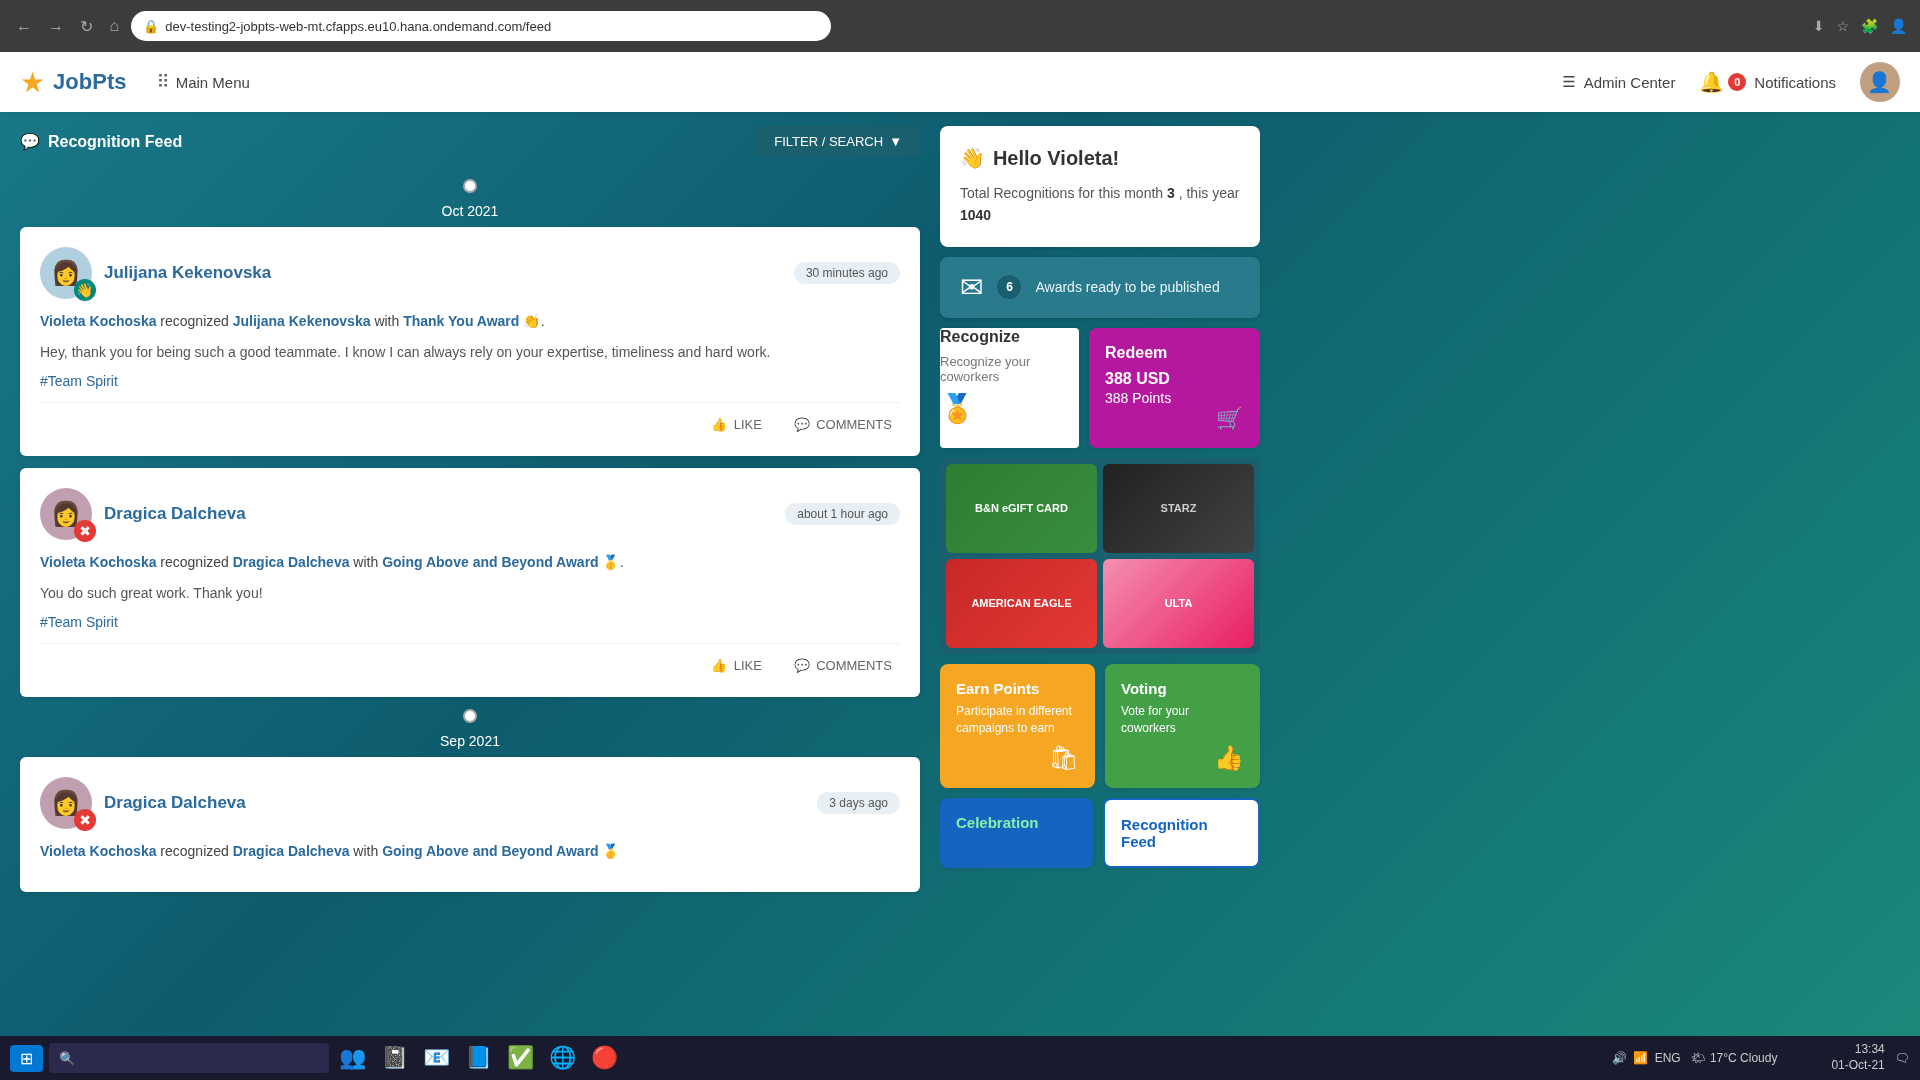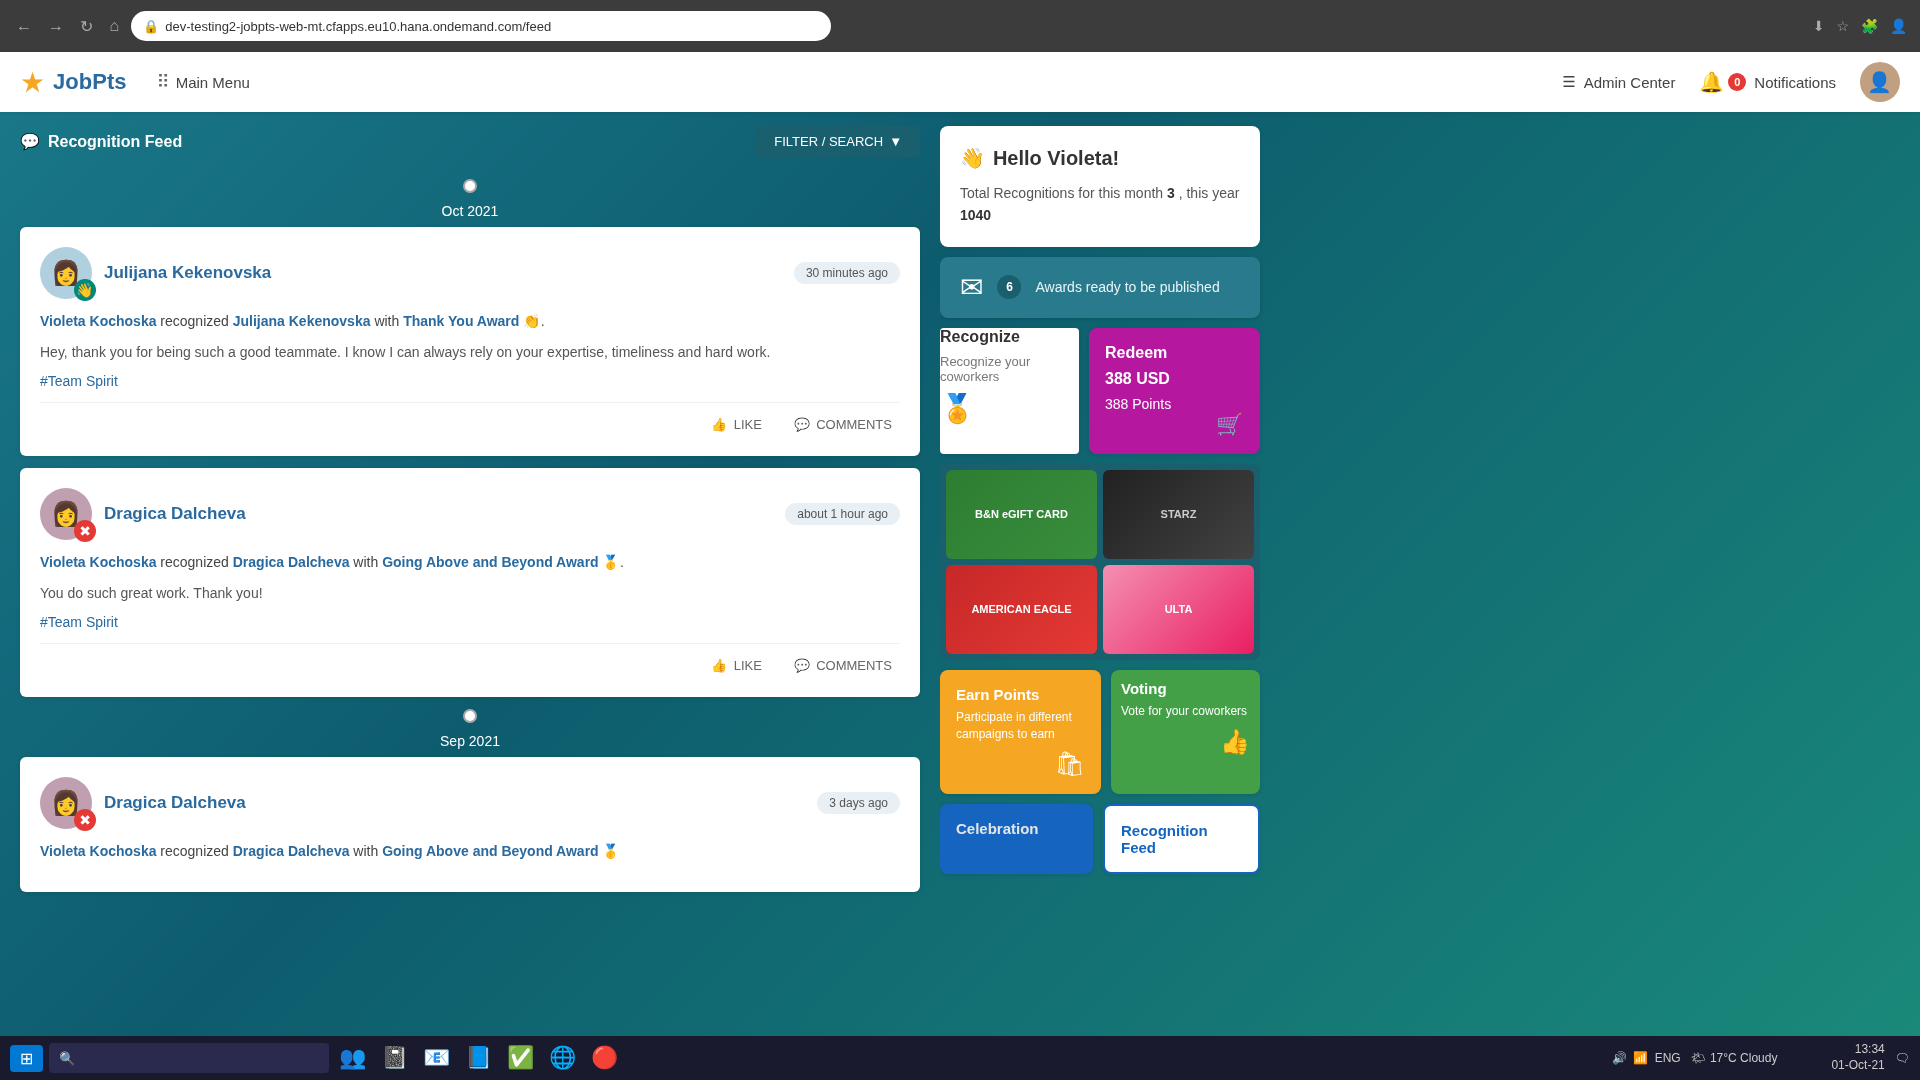--- a/index.html
+++ b/index.html
@@ -376,21 +376,21 @@
       flex-direction: column;
     }
     .redeem-card-title {
       font-size: 16px;
       font-weight: 700;
       margin-bottom: 8px;
     }
     .redeem-amount {
       font-size: 16px;
       font-weight: 700;
-      margin-bottom: 8px;
+      margin-bottom: 2px;
     }
     .redeem-points {
       font-size: 14px;
     }
     .redeem-footer {
       display: flex;
       justify-content: flex-end;
       margin-top: auto;
     }
     .cart-icon { font-size: 22px; }
@@ -442,21 +442,21 @@
       font-size: 12px;
       line-height: 1.4;
     }
     .earn-footer { display: flex; justify-content: flex-end; margin-top: 8px; }
     .bag-icon { font-size: 24px; }
 
     .voting-card {
       flex: 1;
       background: #43a047;
       border-radius: 8px;
-      padding: 10px;
+      padding: 16px;
       color: #fff;
       box-shadow: 0 1px 4px rgba(0,0,0,0.1);
     }
     .voting-title {
       font-size: 15px;
       font-weight: 700;
       margin-bottom: 6px;
     }
     .voting-sub {
       font-size: 12px;
@@ -468,21 +468,21 @@
     
     .bottom-cards-row2 {
       display: flex;
       gap: 10px;
     }
     .celebration-card {
       flex: 1;
       background: #1565c0;
       border-radius: 8px;
       padding: 16px;
-      color: #e5e5e5;
+      color: #86efac;
       font-size: 15px;
       font-weight: 700;
       box-shadow: 0 1px 4px rgba(0,0,0,0.1);
     }
     .recfeed-card {
       flex: 1;
       background: #fff;
       border-radius: 8px;
       padding: 16px;
       color: #1565c0;

